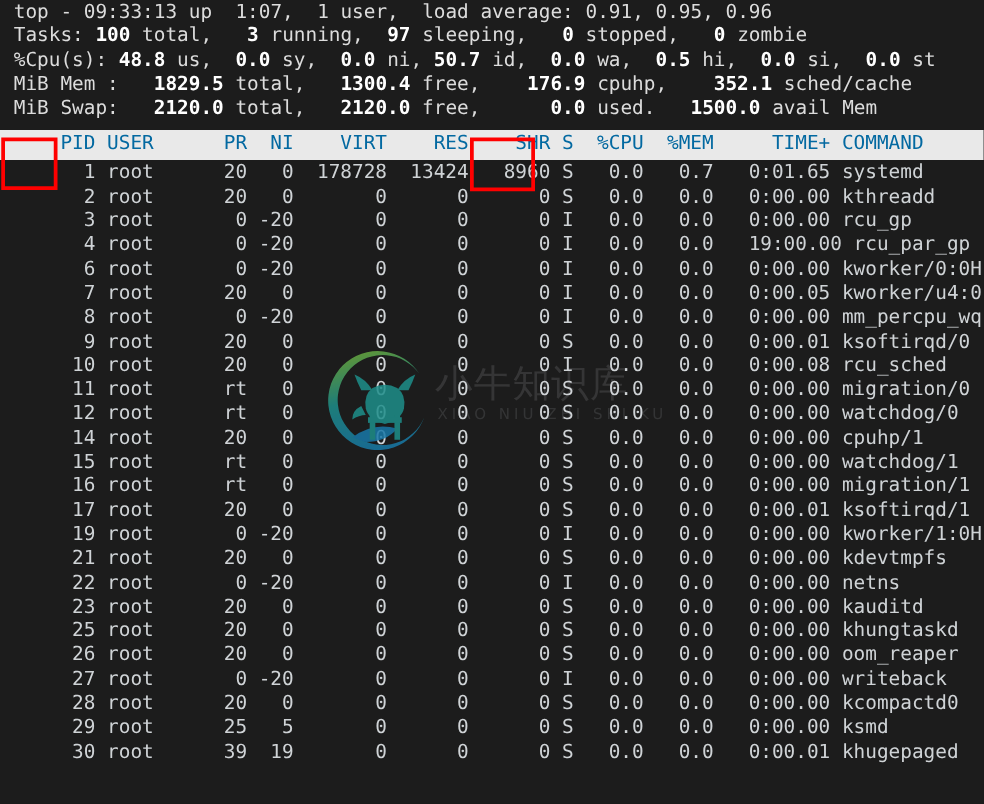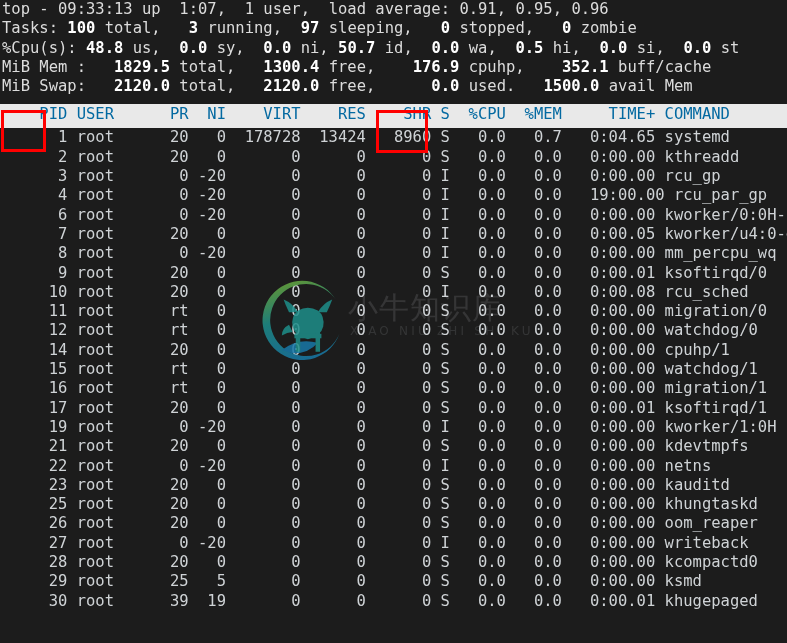--- a/index.html
+++ b/index.html
@@ -25,21 +25,21 @@
     z-index: 2;
   }
 
   .line {
     font-size: 15.5px;
     line-height: 19.3px;
     height: 19.3px;
     white-space: pre;
     color: #d8d8d8;
     letter-spacing: 0px;
-    padding-left: 2px;
+    padding-left: 11px;
   }
 
   
   .summary {
     color: #dcdcdc;
   }
   .summary b {
     color: #ffffff;
     font-weight: bold;
   }
@@ -118,30 +118,30 @@
 <body>
 
 <div id="term">
 
   <div class="line summary"><span>top -</span> <span>09:33:13</span> <span>up</span>  <span>1:07,</span>  <span>1 user,</span>  <span>load average:</span> <span>0.91</span>, <span>0.95</span>, <span>0.96</span></div>
 
   <div class="line summary"><span>Tasks:</span> <b>100</b> <span>total,</span>   <b>3</b> <span>running,</span>  <b>97</b> <span>sleeping,</span>   <b>0</b> <span>stopped,</span>   <b>0</b> <span>zombie</span></div>
 
   <div class="line summary"><span>%Cpu(s):</span> <b>48.8</b> <span>us,</span>  <b>0.0</b> <span>sy,</span>  <b>0.0</b> <span>ni,</span> <b>50.7</b> <span>id,</span>  <b>0.0</b> <span>wa,</span>  <b>0.5</b> <span>hi,</span>  <b>0.0</b> <span>si,</span>  <b>0.0</b> <span>st</span></div>
 
-  <div class="line summary"><span>MiB Mem :</span>   <b>1829.5</b> <span>total,</span>   <b>1300.4</b> <span>free,</span>    <b>176.9</b> <span>cpuhp,</span>    <b>352.1</b> <span>buff/cache</span></div>
+  <div class="line summary"><span>MiB Mem :</span>   <b>1829.5</b> <span>total,</span>   <b>1300.4</b> <span>free,</span>    <b>176.9</b> <span>cpuhp,</span>    <b>352.1</b> <span>sched/cache</span></div>
 
   <div class="line summary"><span>MiB Swap:</span>   <b>2120.0</b> <span>total,</span>   <b>2120.0</b> <span>free,</span>      <b>0.0</b> <span>used.</span>   <b>1500.0</b> <span>avail Mem</span></div>
 
   <div class="line" style="height:8px;"> </div>
 
   <div class="line hdr">    PID USER      PR  NI    VIRT    RES    SHR S  %CPU  %MEM     TIME+ COMMAND                 </div>
 
   <div id="rows">
-      <div class="line prow">      1 root      20   0  178728  13424   8960 S   0.0   0.7   0:04.65 systemd</div>
+      <div class="line prow">      1 root      20   0  178728  13424   8960 S   0.0   0.7   0:01.65 systemd</div>
       <div class="line prow">      2 root      20   0       0      0      0 S   0.0   0.0   0:00.00 kthreadd</div>
       <div class="line prow">      3 root       0 -20       0      0      0 I   0.0   0.0   0:00.00 rcu_gp</div>
       <div class="line prow">      4 root       0 -20       0      0      0 I   0.0   0.0   19:00.00 rcu_par_gp</div>
       <div class="line prow">      6 root       0 -20       0      0      0 I   0.0   0.0   0:00.00 kworker/0:0H-kblockd</div>
       <div class="line prow">      7 root      20   0       0      0      0 I   0.0   0.0   0:00.05 kworker/u4:0-events_unbound</div>
       <div class="line prow">      8 root       0 -20       0      0      0 I   0.0   0.0   0:00.00 mm_percpu_wq</div>
       <div class="line prow">      9 root      20   0       0      0      0 S   0.0   0.0   0:00.01 ksoftirqd/0</div>
       <div class="line prow">     10 root      20   0       0      0      0 I   0.0   0.0   0:00.08 rcu_sched</div>
       <div class="line prow">     11 root      rt   0       0      0      0 S   0.0   0.0   0:00.00 migration/0</div>
       <div class="line prow">     12 root      rt   0       0      0      0 S   0.0   0.0   0:00.00 watchdog/0</div>

